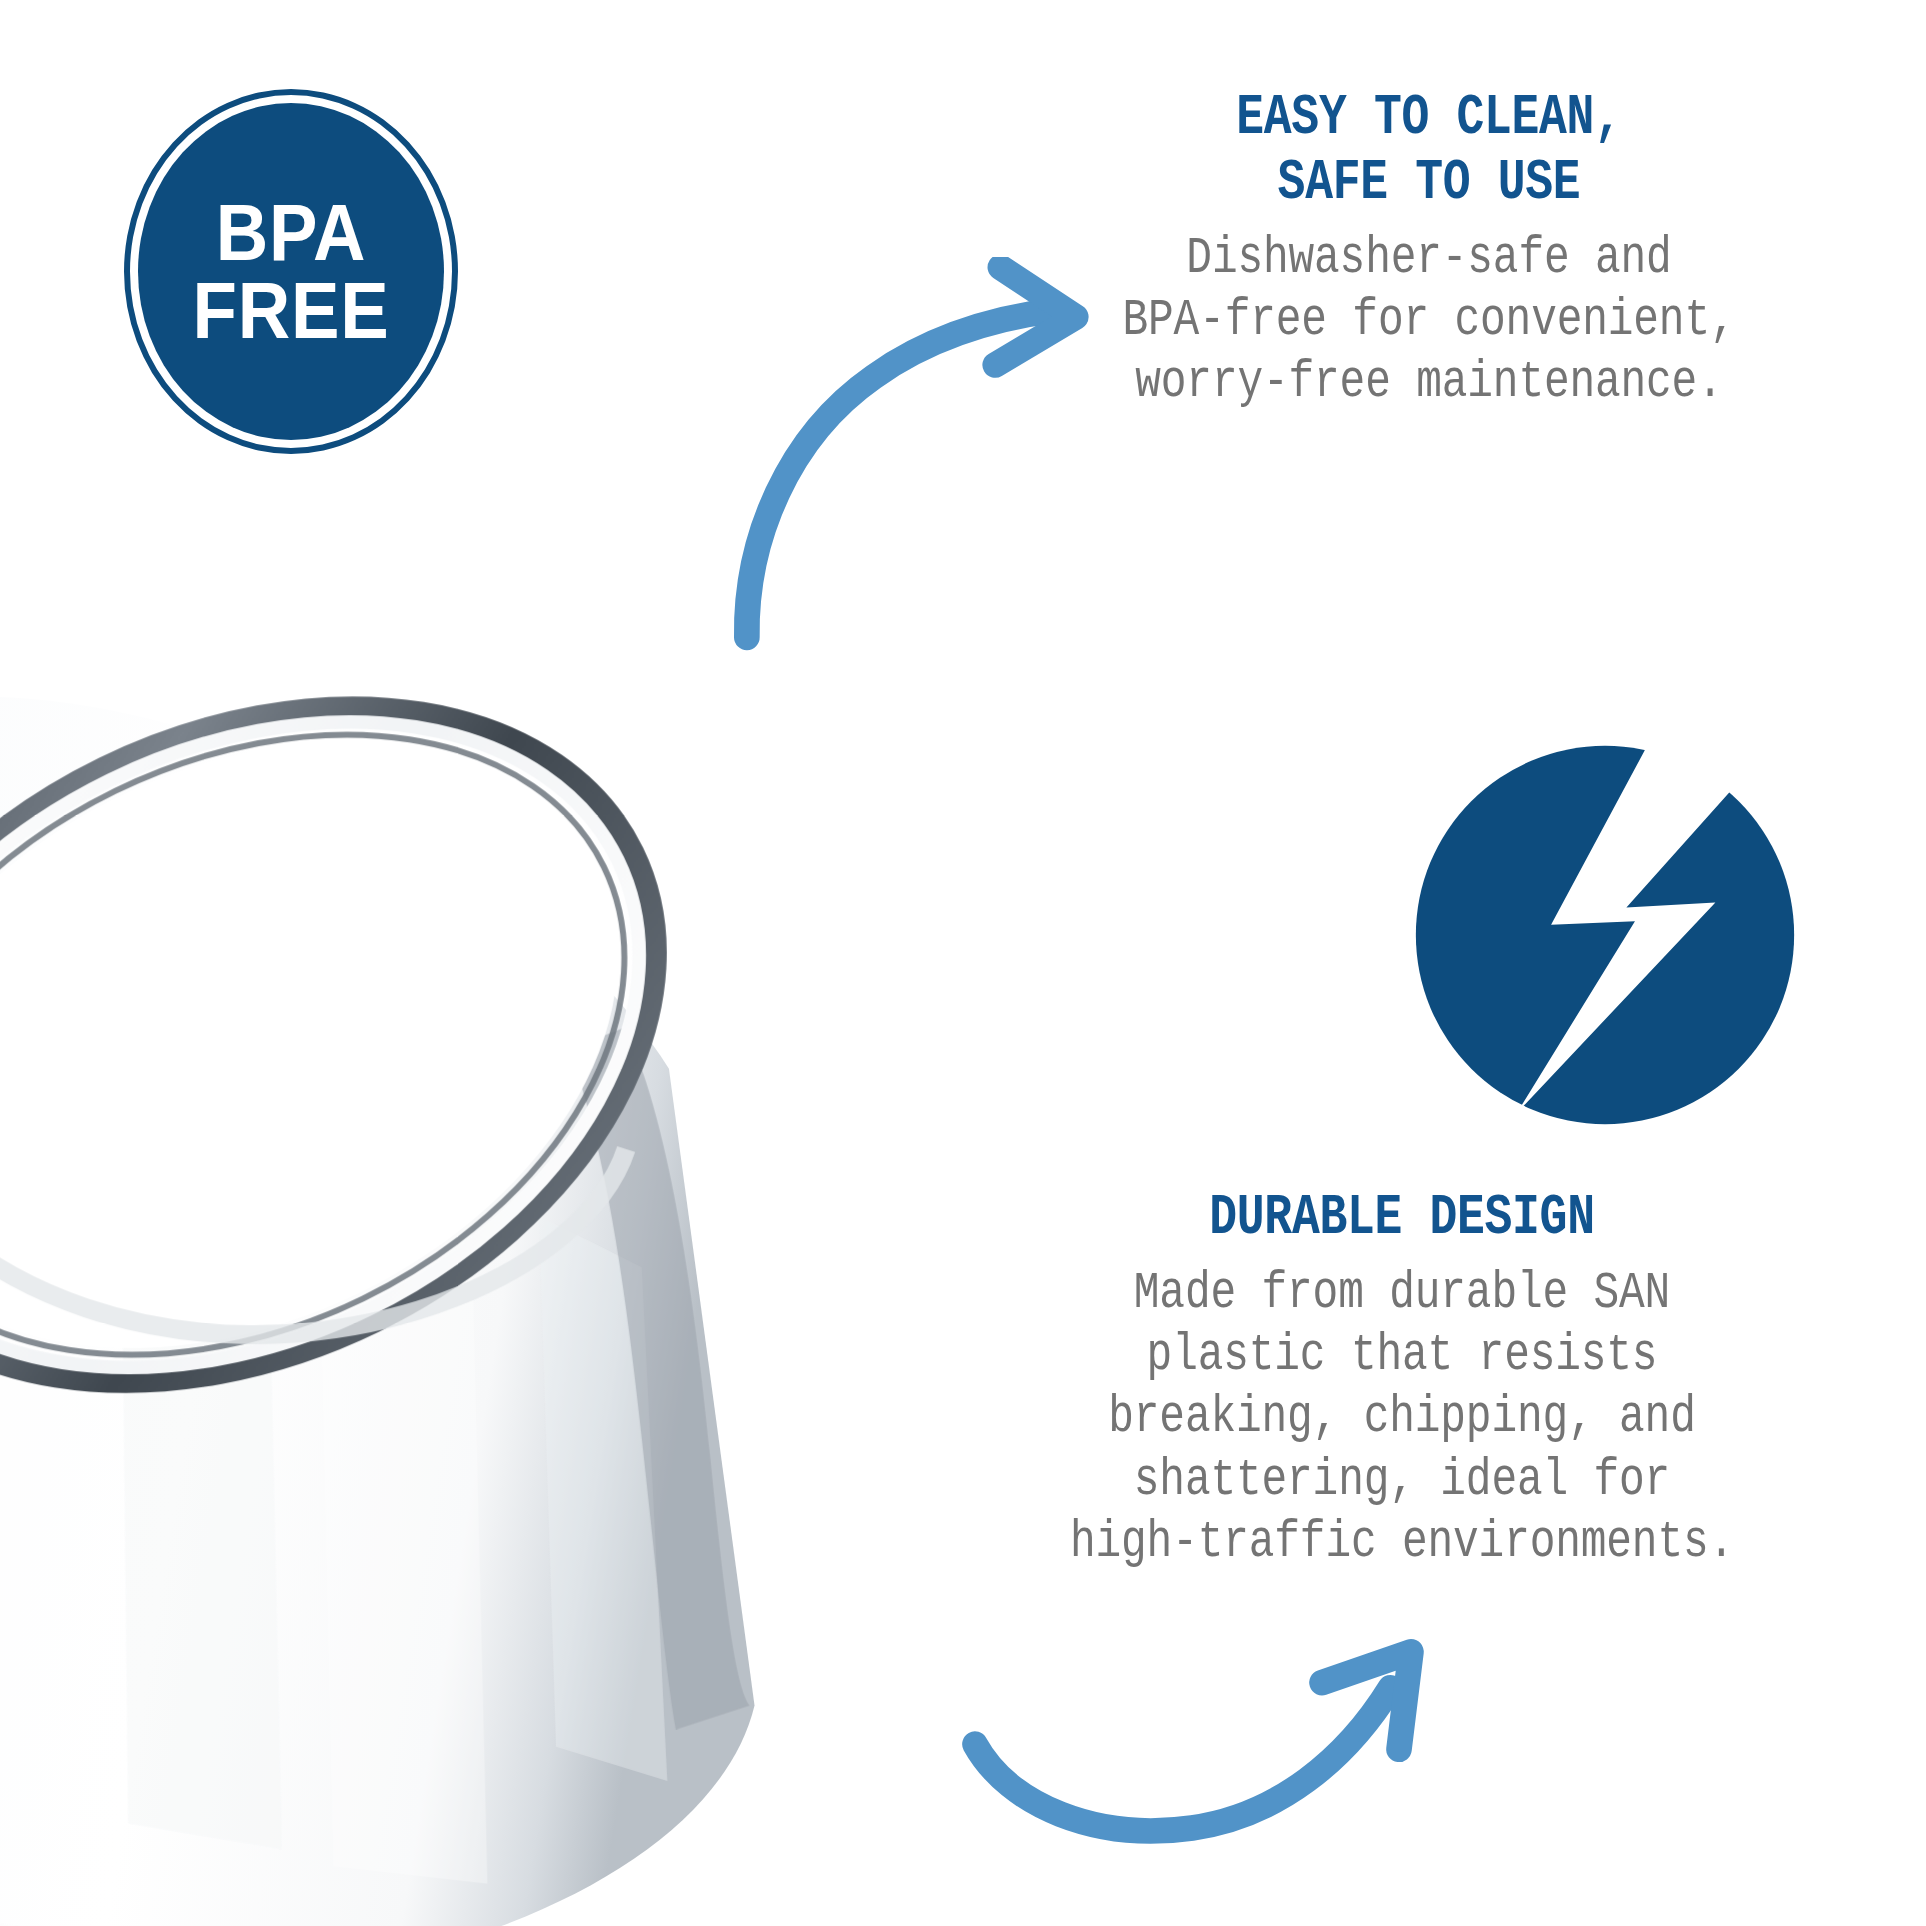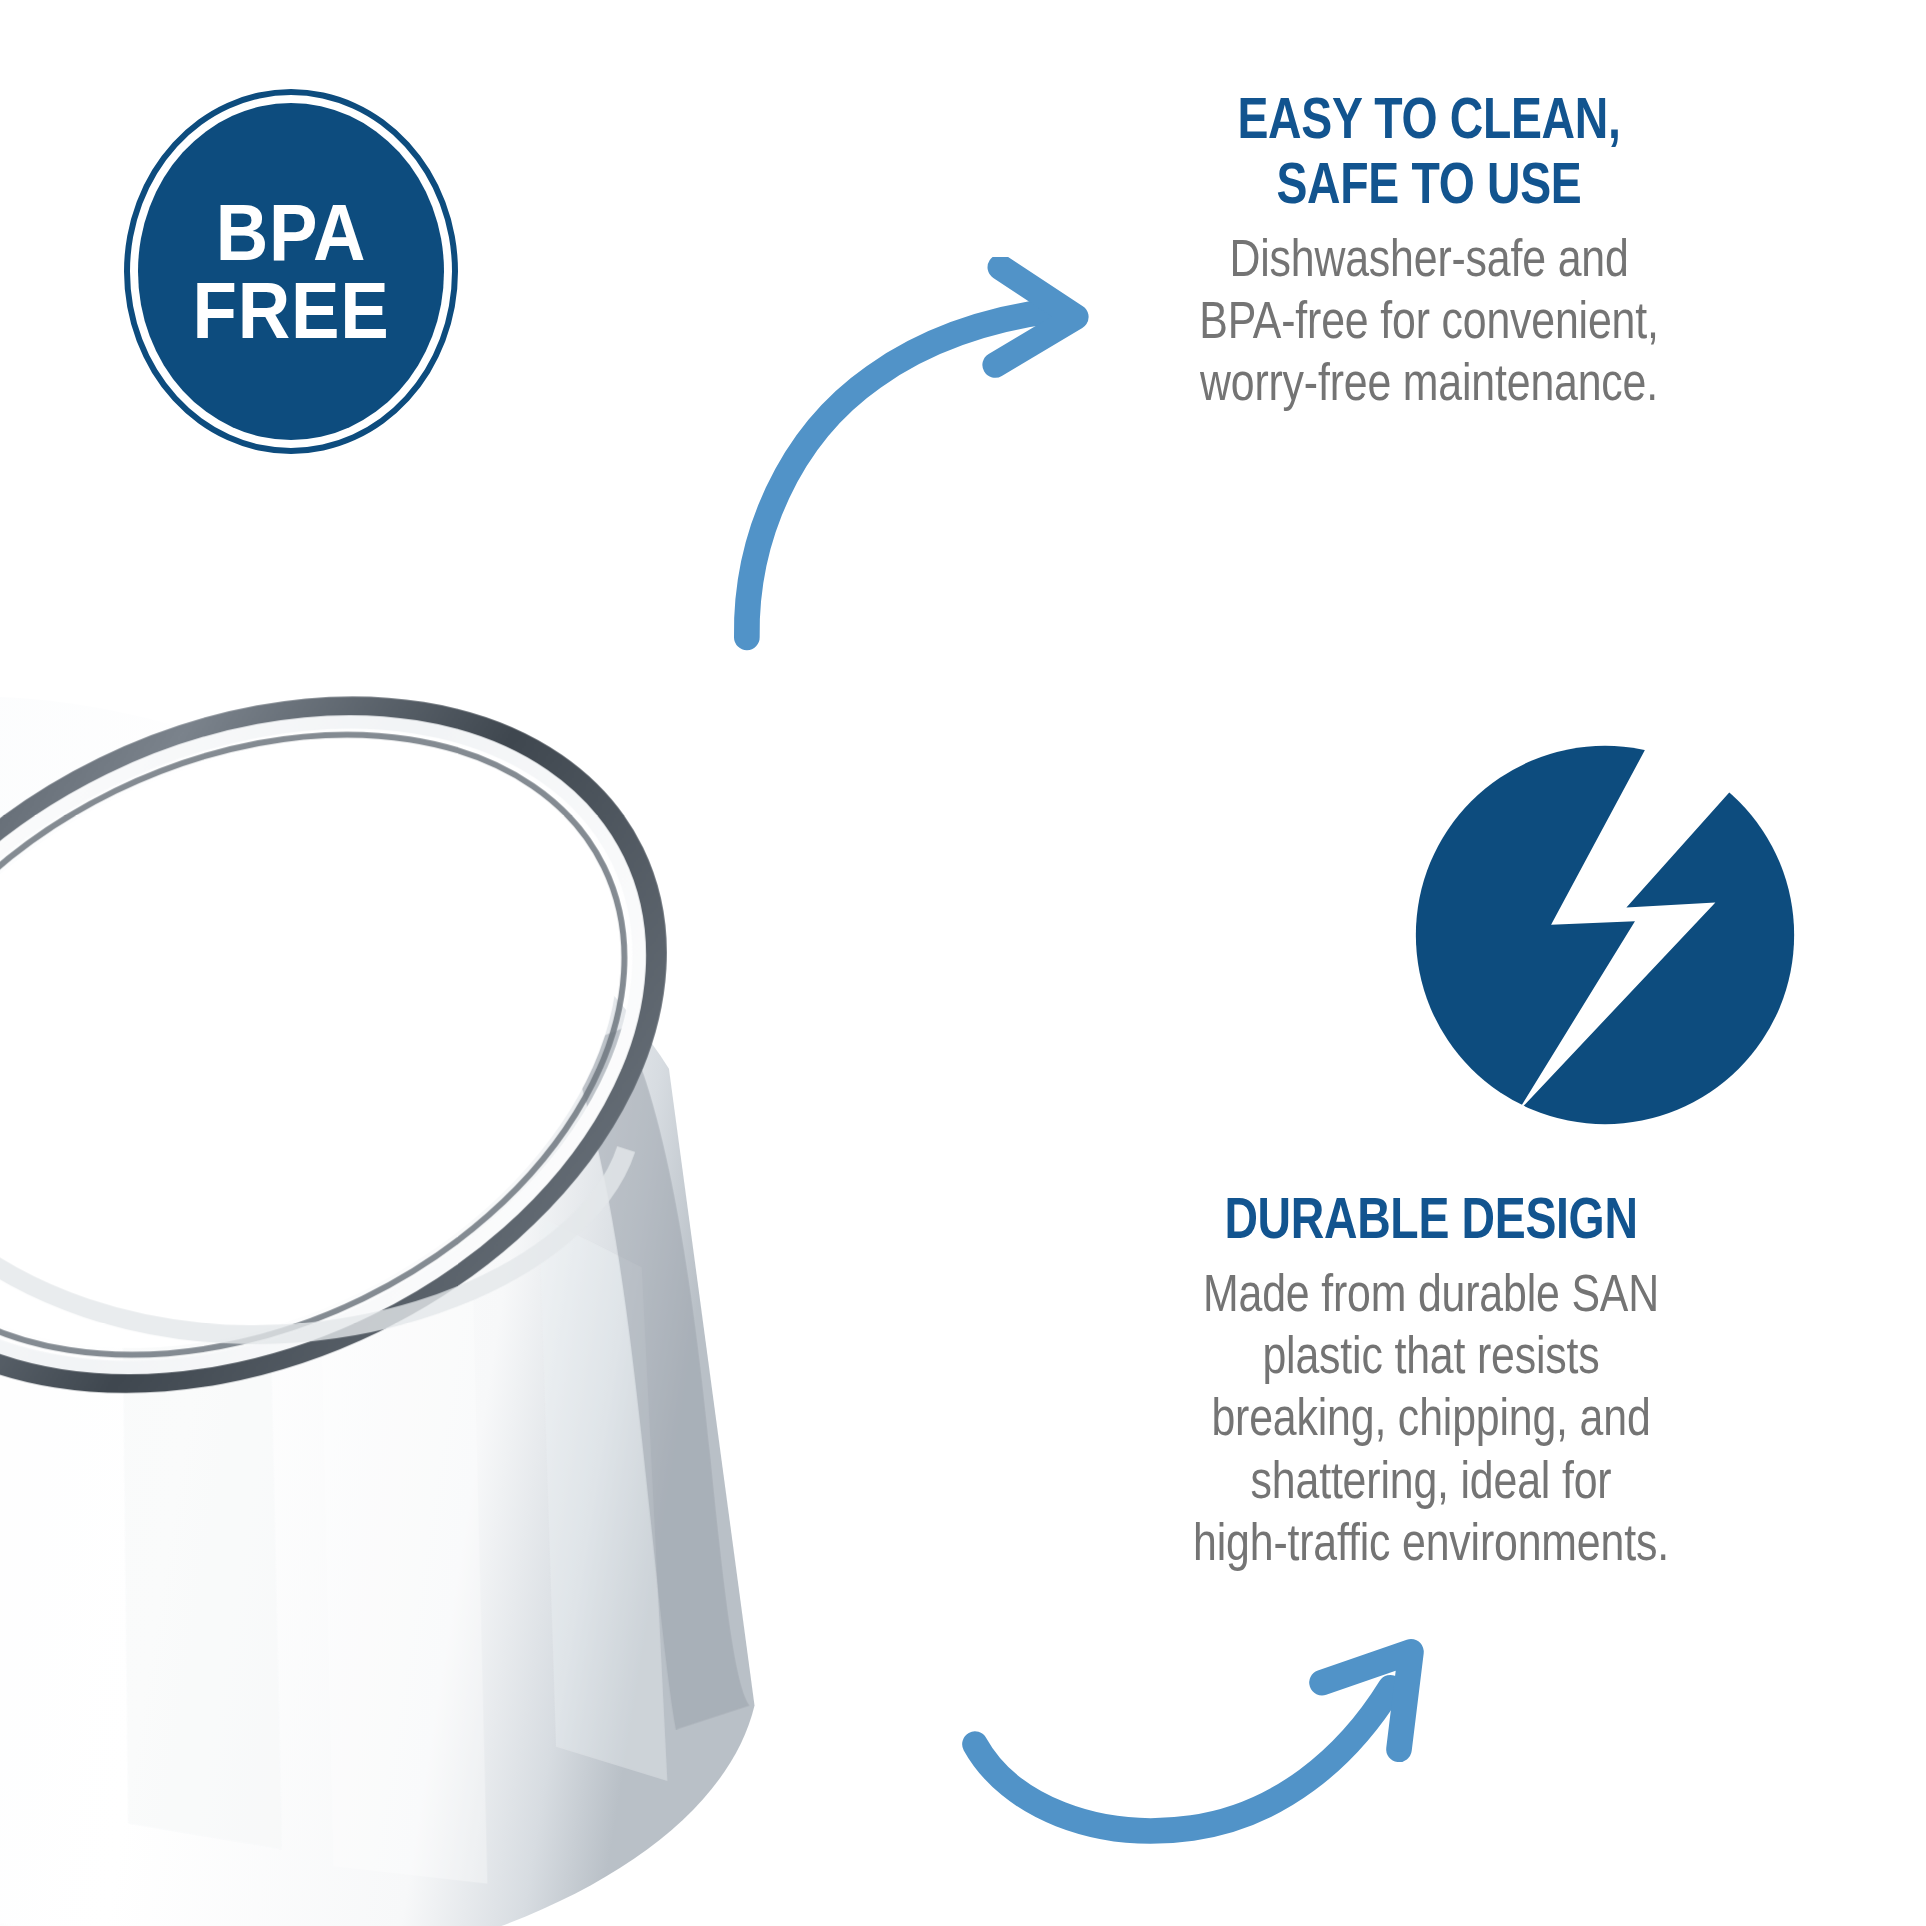--- a/index.html
+++ b/index.html
@@ -45,21 +45,21 @@
     color:#ffffff;
     font-weight:bold;
     font-size:79px;
     line-height:0.98;
     letter-spacing:0.9px;
     transform:scaleX(0.92);
   }
   .bpa-line{display:block;}
 
   
-  .feature{position:absolute;text-align:center;}
+  .feature{position:absolute;text-align:center;font-family:Liberation Mono, monospace;}
   .feature-title{
     color:#12548f;
     font-weight:bold;
     font-size:58px;
     line-height:1.12;
     letter-spacing:-0.4px;
     transform:scaleX(0.80);
     transform-origin:center top;
     white-space:pre-line;
     margin:0 0 12px 0;
@@ -70,21 +70,21 @@
     line-height:1.22;
     letter-spacing:-0.2px;
     transform:scaleX(0.84);
     transform-origin:center top;
     white-space:pre-line;
     margin:0;
     font-weight:400;
   }
 
   #feature-clean{ left:984px; top:86px; width:890px; }
-  #feature-durable{ left:960px; top:1186px; width:942px; }
+  #feature-durable{ left:931px; top:1186px; width:942px; }
 
   
   .bolt-badge{
     position:absolute;
     left:1414px; top:745px;
     width:382px; height:380px;
   }
 
   
   .arrow-svg{position:absolute;pointer-events:none;}

